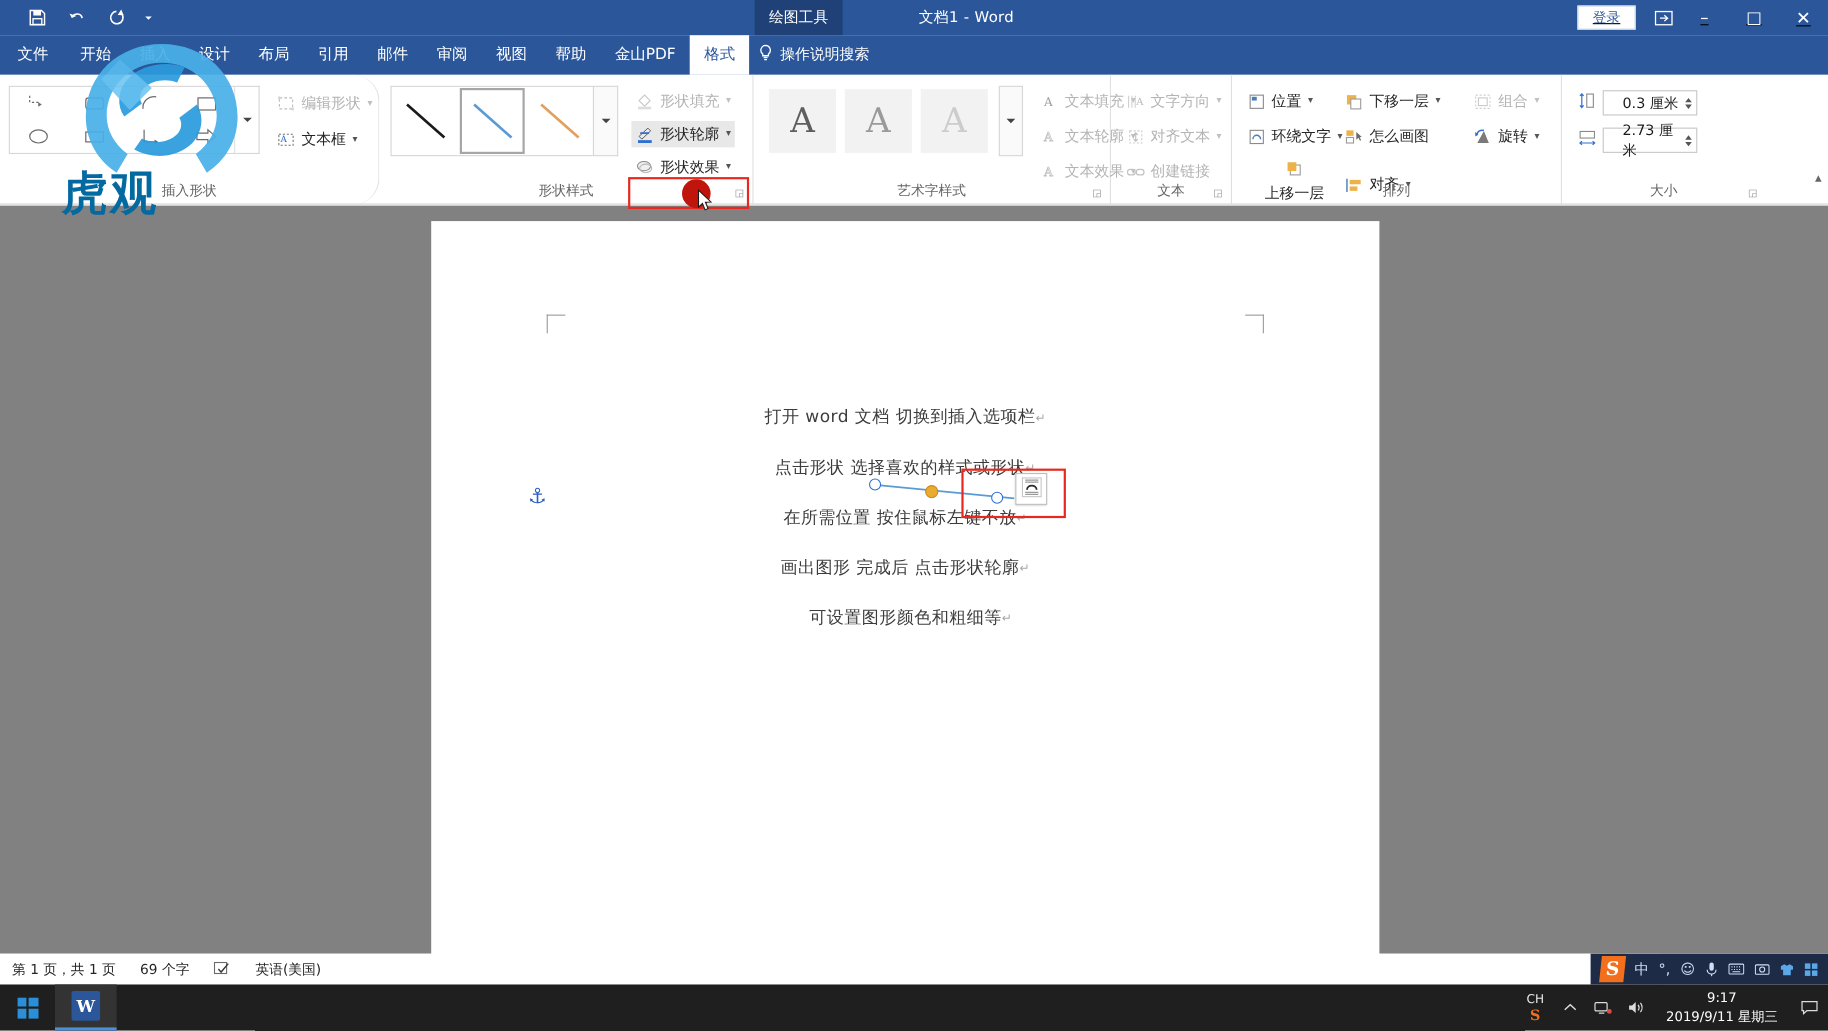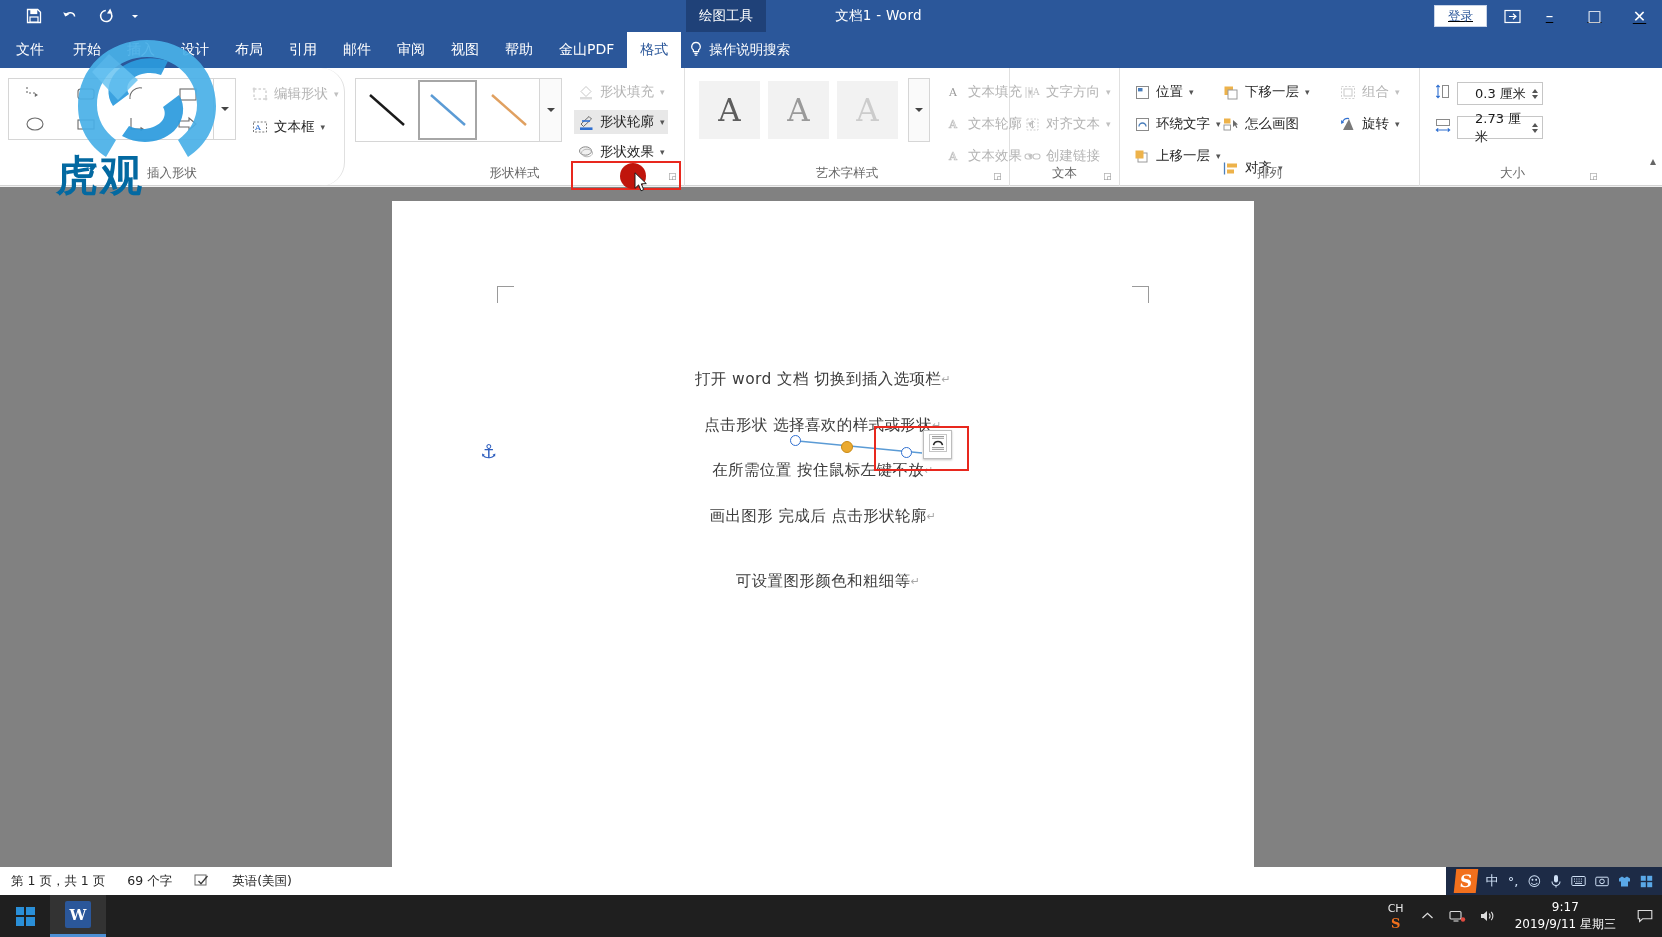--- a/index.html
+++ b/index.html
@@ -613,21 +613,21 @@
         <div class="rbtn" style="margin-top:8px;">
           <span class="ico">
             <svg width="15" height="15" viewBox="0 0 15 15">
                 <rect x="1.5" y="1.5" width="12" height="12" fill="none" stroke="#8a8a8a" stroke-width="1"></rect>
                 <path d="M4 9.5a3.5 3.5 0 0 1 7 0" fill="none" stroke="#4a7ebb" stroke-width="1.3"></path>
               </svg>
           </span>
           <span>环绕文字</span>
           <span class="dd">▾</span>
         </div>
-        <div class="rbtn" style="margin-top:8px;">
+        <div class="rbtn" style="margin-top:8px;flex-direction:column;">
           <span class="ico">
             <svg width="16" height="15" viewBox="0 0 16 15">
                 <rect x="4" y="4" width="9" height="9" fill="#fff" stroke="#9a9a9a" stroke-width="1"></rect>
                 <rect x="1.5" y="1.5" width="8" height="8" fill="#edb24a"></rect>
               </svg>
           </span>
           <span>上移一层</span>
           <span class="dd">▾</span>
         </div>
       </div>
@@ -753,21 +753,21 @@
       </div>
       <div class="doc-line" style="top:214px;">
         <span>点击形状   选择喜欢的样式或形状</span><span class="pilcrow">↵</span>
       </div>
       <div class="doc-line" style="top:259px;">
         <span>在所需位置   按住鼠标左键不放</span><span class="pilcrow">↵</span>
       </div>
       <div class="doc-line" style="top:305px;">
         <span>画出图形   完成后   点击形状轮廓</span><span class="pilcrow">↵</span>
       </div>
-      <div class="doc-line" style="top:370px;padding-left:10px;">
+      <div class="doc-line" style="top:350px;padding-left:10px;">
         <span>可设置图形颜色和粗细等</span><span class="pilcrow">↵</span>
       </div>
 
       <div class="anchor">⚓</div>
 
       <div class="shape-wrap">
         <svg width="140" height="24" viewBox="0 0 140 24" style="position:absolute;left:0;top:0;">
           <line x1="8" y1="6" x2="132" y2="18" stroke="#5b9bd5" stroke-width="1.6"></line>
         </svg>
         <span class="handle" style="left:0px; top:0px;"></span>

